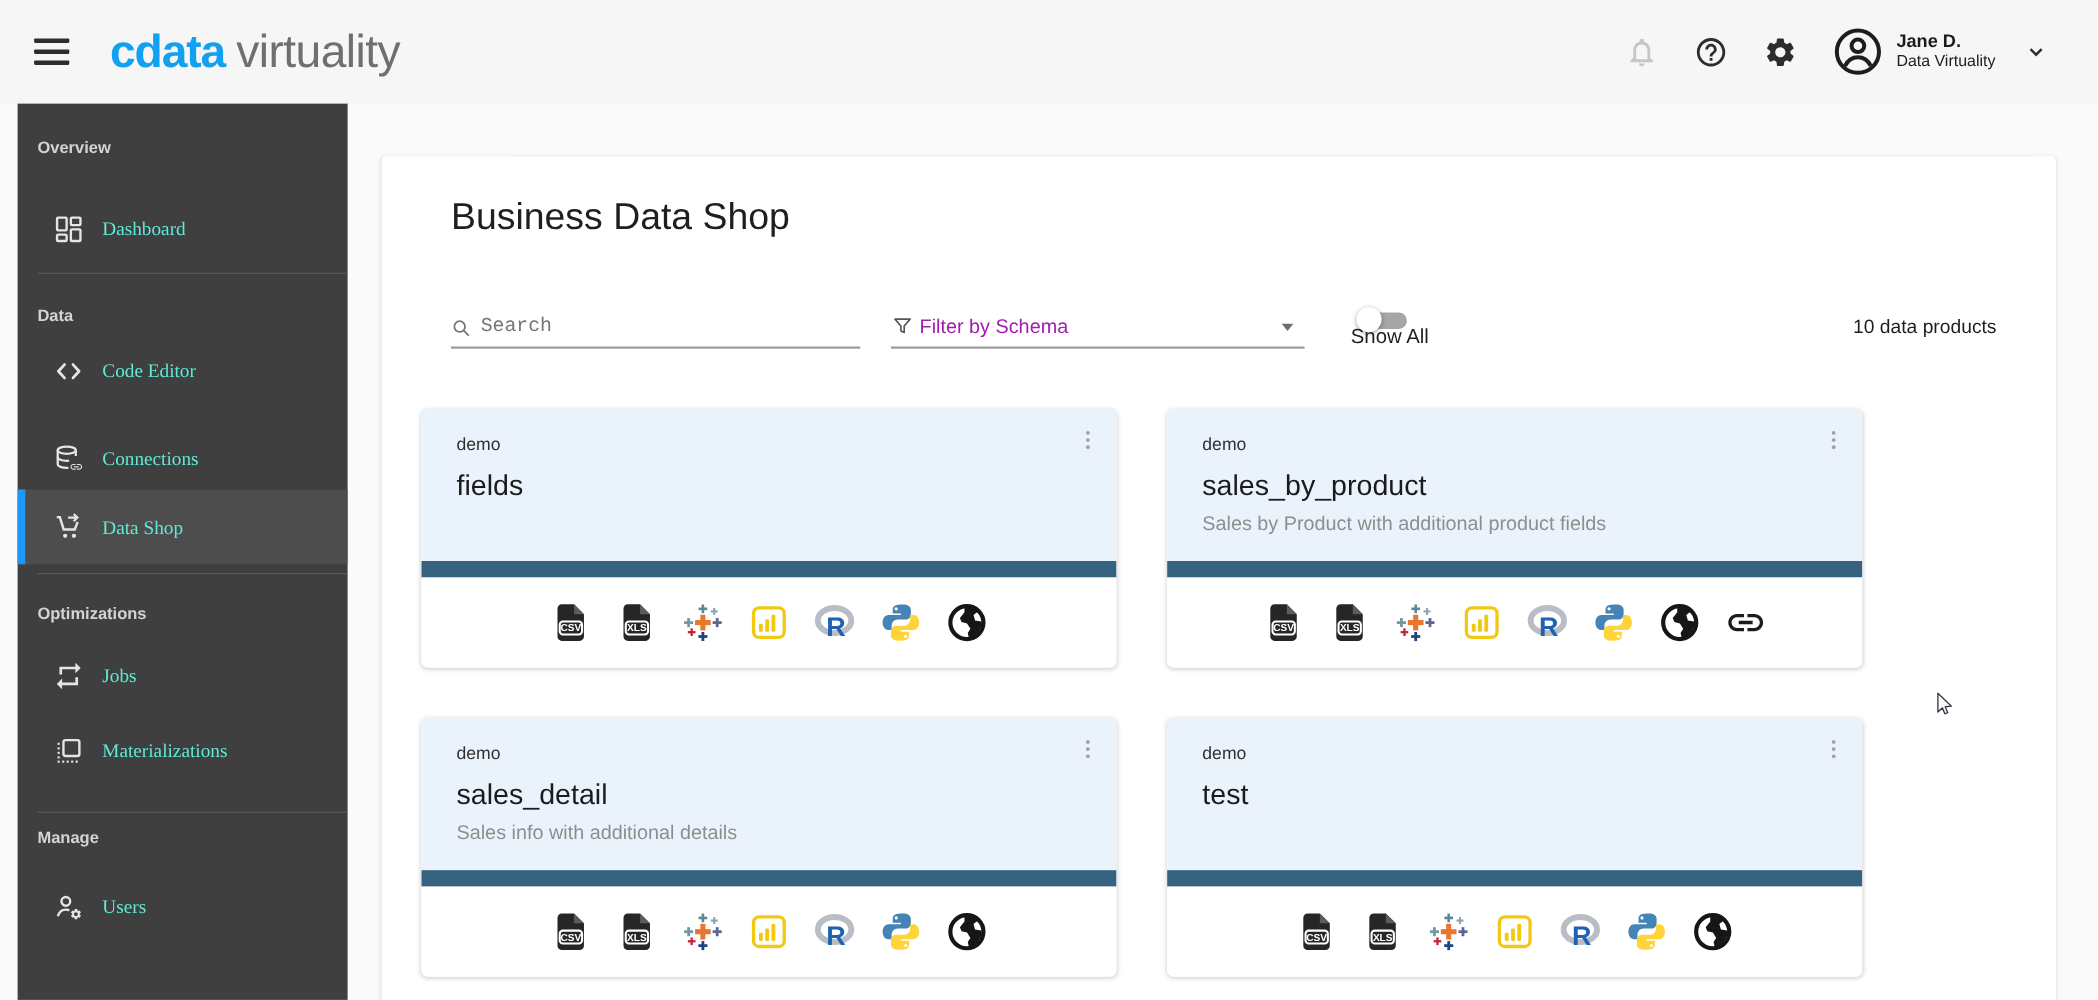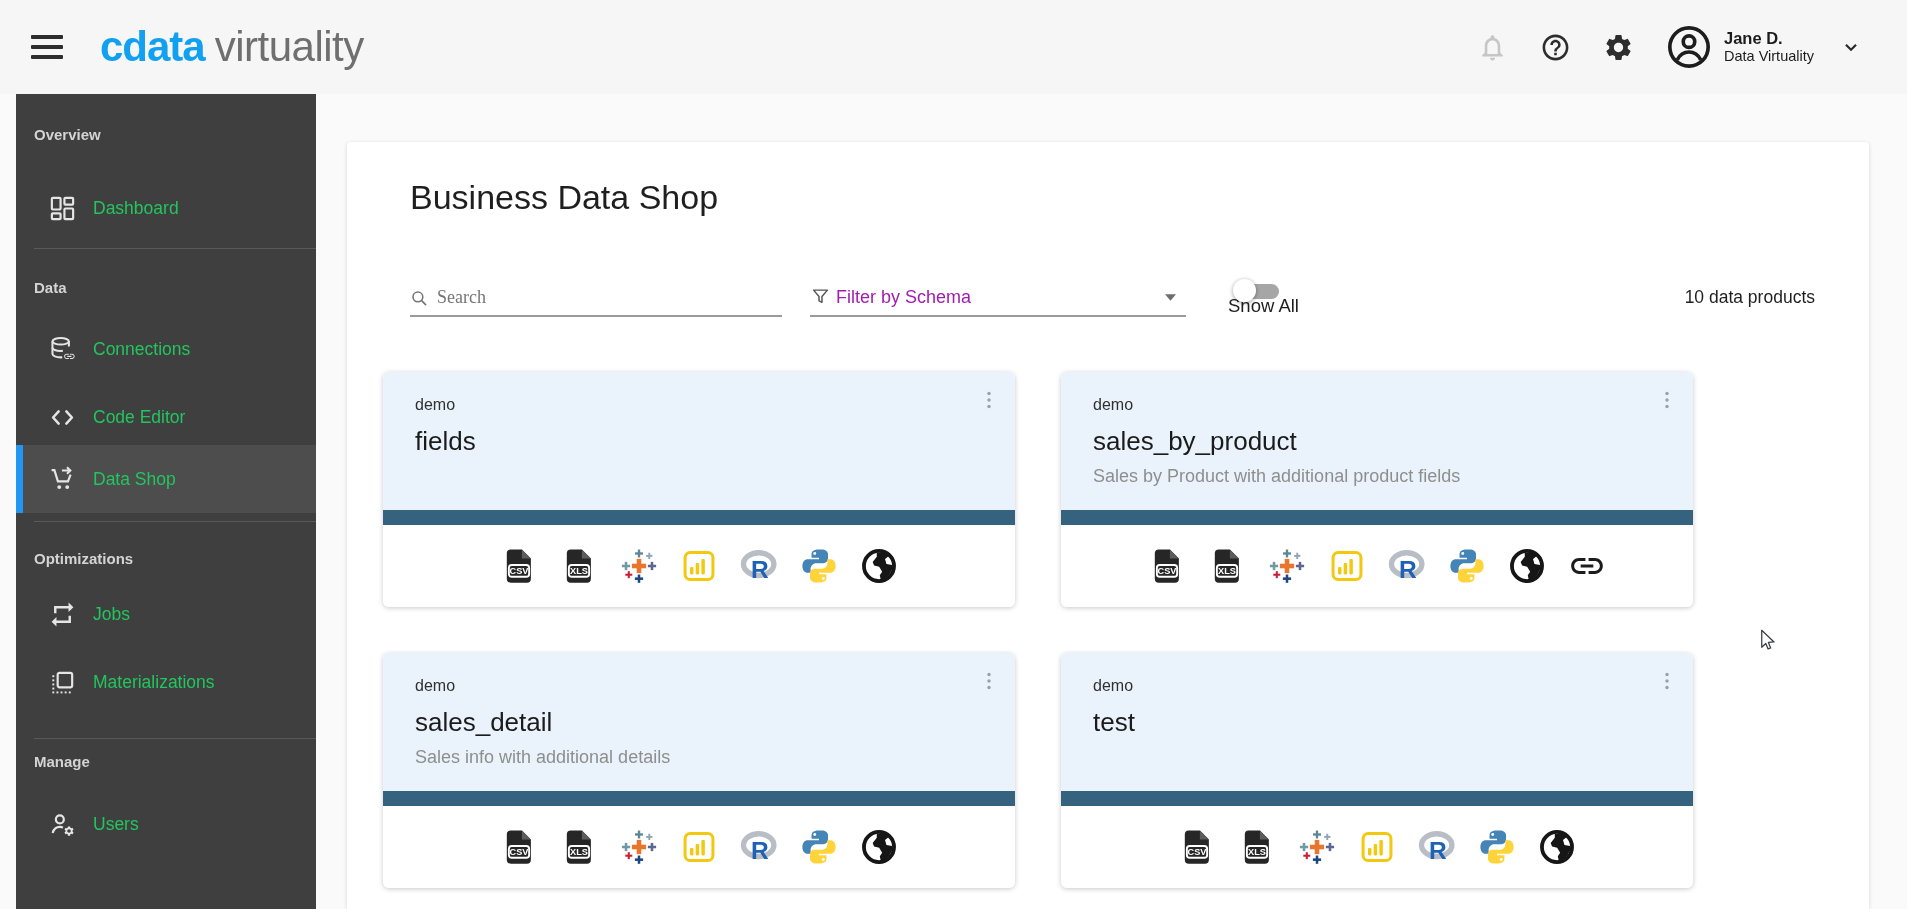--- a/index.html
+++ b/index.html
@@ -23,33 +23,33 @@
   .avatar-svg { width:46px; height:46px; }
   .user-txt { line-height:1.18; }
   .user-name { font-size:16.5px; font-weight:bold; color:#1c1c1c; }
   .user-org { font-size:14.5px; color:#1c1c1c; }
   .chev { width:22px; height:22px; margin-left:14px; }
   
   .sidebar { position:absolute; left:16px; top:94px; width:300px; height:815px;
     background:#3f3f3f; overflow:hidden; }
   .sec-title { padding-left:18px; font-size:15px; font-weight:bold; color:#d4d4d4; height:18px; }
   .nav-item { display:flex; align-items:center; height:56px; padding-left:32px; gap:16px;
-    color:#22c55e; font-size:17.5px; cursor:pointer; }
+    color:#5eead4; font-size:17.5px; cursor:pointer;font-family:Liberation Serif, serif; }
   .nav-item .nicon { width:29px; height:29px; flex:none; }
   .nav-item.active { height:68px; background:#4d4d4d; border-left:7px solid #2196f3; padding-left:25px; }
   .sdiv { height:1px; background:#5a5a5a; margin-left:18px; }
   
   .panel { position:absolute; left:347px; top:142px; right:38px; bottom:0;
     background:#fff; border-radius:4px 4px 0 0; box-shadow:0 1px 4px rgba(0,0,0,.14); }
   .page-title { margin:36px 54px 0 63px; font-size:34px; color:#1f1f1f; }
   .controls { margin:60px 54px 0 63px; display:flex; align-items:flex-end; height:40px; }
   .field { display:flex; align-items:center; border-bottom:2px solid #9a9a9a; height:38px; }
   .search-field { width:372px; margin-right:28px; position:relative; }
   .search-field input { border:none; outline:none; background:transparent; width:100%;
-    font-size:18px; color:#14532d; font-family:Liberation Serif, serif; padding-left:27px; }
+    font-size:18px; color:#14532d; font-family:Liberation Mono, monospace; padding-left:27px; }
   .search-field input::placeholder { color:#757575; opacity:1; }
   .search-ic { position:absolute; left:1px; top:11px; width:17px; height:17px; }
   .filter-field { width:376px; margin-right:28px; cursor:pointer; }
   .filter-ic { width:17px; height:17px; margin:0 7px 2px 2px; }
   .filter-label { font-size:18px; color:#a21caf; }
   .caret { margin-left:auto; margin-right:10px; width:11px; height:7px; }
   .switch-wrap { display:flex; align-items:center; height:38px;flex-direction:column; }
   .switch { position:relative; width:47px; height:24px; cursor:pointer; }
   .switch .track { position:absolute; left:7px; top:5px; width:39px; height:15px; border-radius:8px; background:#a6a6a6; }
   .switch .thumb { position:absolute; left:0; top:0; width:23px; height:23px; border-radius:50%;
@@ -197,40 +197,40 @@
         <rect x="13.6" y="3.2" width="7.2" height="5.6" rx="0.8"></rect>
       <rect x="13.6" y="12" width="7.2" height="8.8" rx="0.8"></rect>
         <rect x="3.2" y="16" width="7.2" height="4.8" rx="0.8"></rect>
     </svg>
     <span>Dashboard</span>
   </div>
 
   <div class="sdiv" style="margin-top:12px"></div>
   <div class="sec-title" style="margin-top:30px">Data</div>
 
+  <div class="nav-item" style="margin-top:12px">
+    <svg class="nicon" viewBox="0 0 24 24" fill="none" stroke="#e5e5e5" stroke-width="2.1" stroke-linecap="round" stroke-linejoin="round">
+      <path d="M8.8 7L4.2 12l4.6 5M15.2 7l4.6 5-4.6 5"></path>
+    </svg>
+    <span>Code Editor</span>
+  </div>
+
   <div class="nav-item" style="margin-top:24px">
     <svg class="nicon" viewBox="0 0 24 24">
       <g fill="none" stroke="#e5e5e5" stroke-width="1.7">
         <ellipse cx="10.5" cy="5.2" rx="6.8" ry="2.7"></ellipse>
         <path d="M3.7 5.2v5.3c0 1.5 3 2.7 6.8 2.7.6 0 1.2 0 1.8-.1M17.3 5.2v4.4"></path>
         <path d="M3.7 10.5v5.3c0 1.5 3 2.7 6.8 2.7.4 0 .9 0 1.3-.1"></path>
       </g>
       <g transform="translate(12.4,12.4) scale(0.44)">
           <use href="#i-link" fill="#e5e5e5" style="fill:#e5e5e5"></use>
         <path fill="#e5e5e5" d="M3.9 12c0-1.71 1.39-3.1 3.1-3.1h4V7H7c-2.76 0-5 2.24-5 5s2.24 5 5 5h4v-1.9H7c-1.71 0-3.1-1.39-3.1-3.1zM8 13h8v-2H8v2zm9-6h-4v1.9h4c1.71 0 3.1 1.39 3.1 3.1s-1.39 3.1-3.1 3.1h-4V17h4c2.76 0 5-2.24 5-5s-2.24-5-5-5z"></path>
       </g>
     </svg>
     <span>Connections</span>
-  </div>
-
-  <div class="nav-item" style="margin-top:12px">
-    <svg class="nicon" viewBox="0 0 24 24" fill="none" stroke="#e5e5e5" stroke-width="2.1" stroke-linecap="round" stroke-linejoin="round">
-      <path d="M8.8 7L4.2 12l4.6 5M15.2 7l4.6 5-4.6 5"></path>
-    </svg>
-    <span>Code Editor</span>
   </div>
 
   <div class="nav-item active">
     <svg class="nicon" viewBox="0 0 24 24">
       <path d="M3 4.2h2.3l2.9 9.3h8.3l2.2-5.6" fill="none" stroke="#e5e5e5" stroke-width="1.8"></path>
       <circle cx="9.3" cy="18.3" r="1.6" fill="#e5e5e5"></circle>
         <circle cx="15.9" cy="18.3" r="1.6" fill="#e5e5e5"></circle>
       <path d="M11.5 4.6h6.8M15.7 1.9l2.8 2.7-2.8 2.7" fill="none" stroke="#e5e5e5" stroke-width="1.7"></path>
     </svg>
     <span>Data Shop</span>

